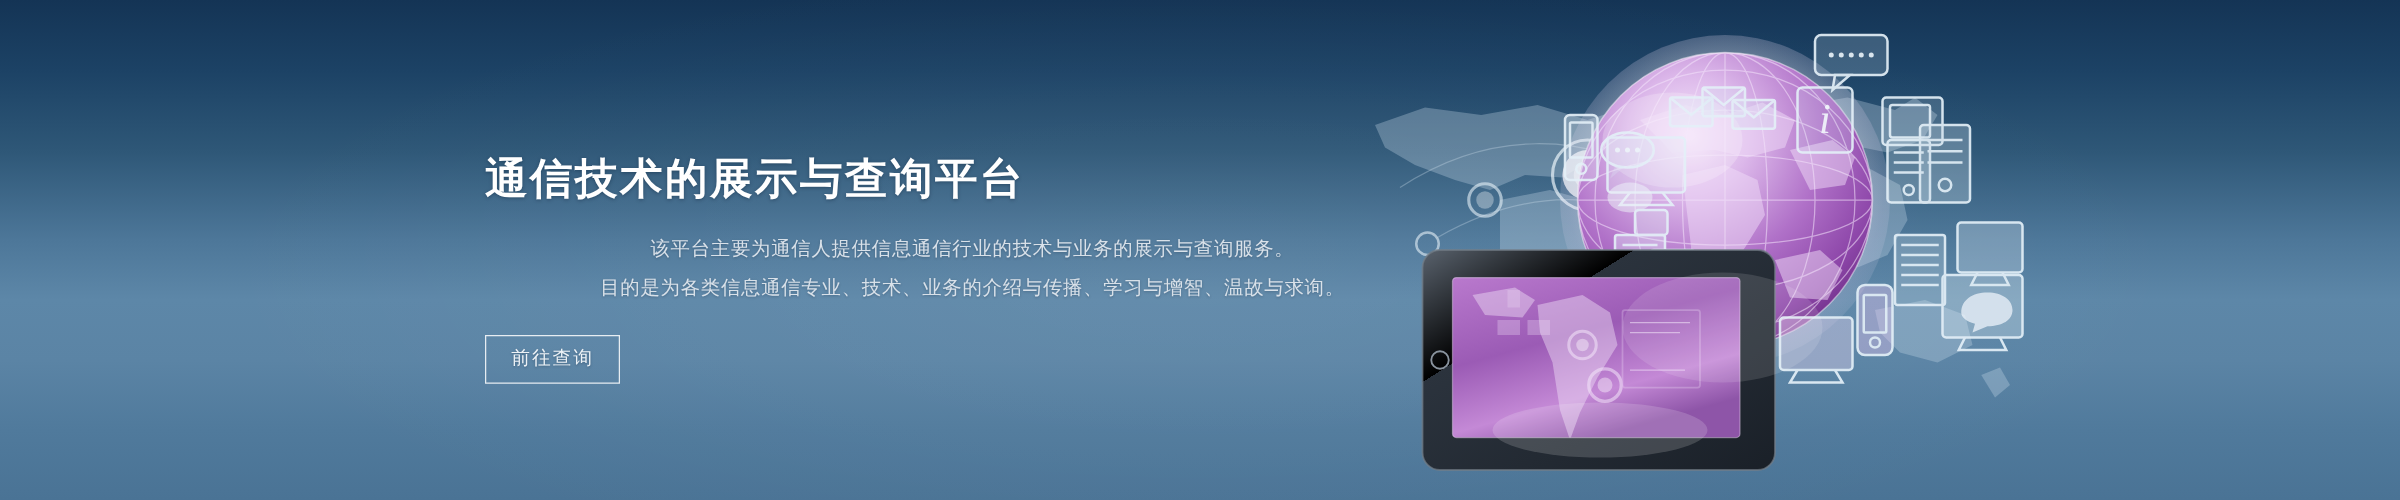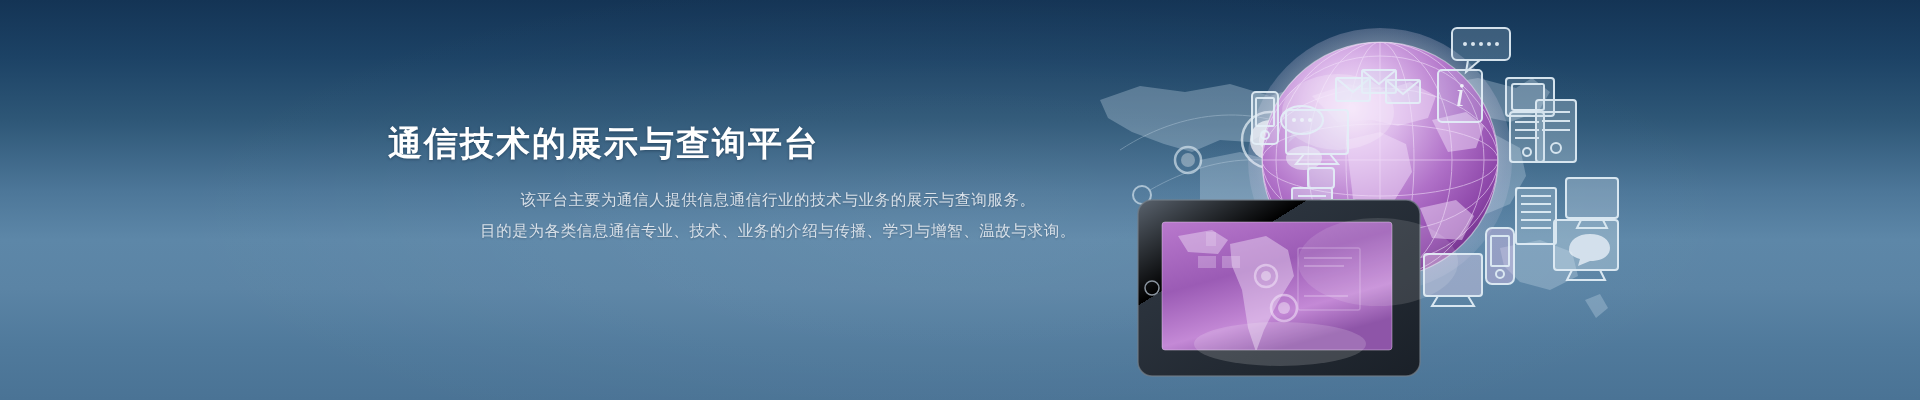--- a/index.html
+++ b/index.html
@@ -352,15 +352,18 @@
     </svg>
   </div>
 
   <div class="copy">
     <h1 class="headline">通信技术的展示与查询平台</h1>
 
     <div class="sub-line">该平台主要为通信人提供信息通信行业的技术与业务的展示与查询服务。</div>
 
     <div class="sub-line">目的是为各类信息通信专业、技术、业务的介绍与传播、学习与增智、温故与求询。</div>
 
+    <div class="cta-wrap">
+      <button class="cta">前往查询</button>
+    </div>
   </div>
 
 </div>
 
 </body></html>

